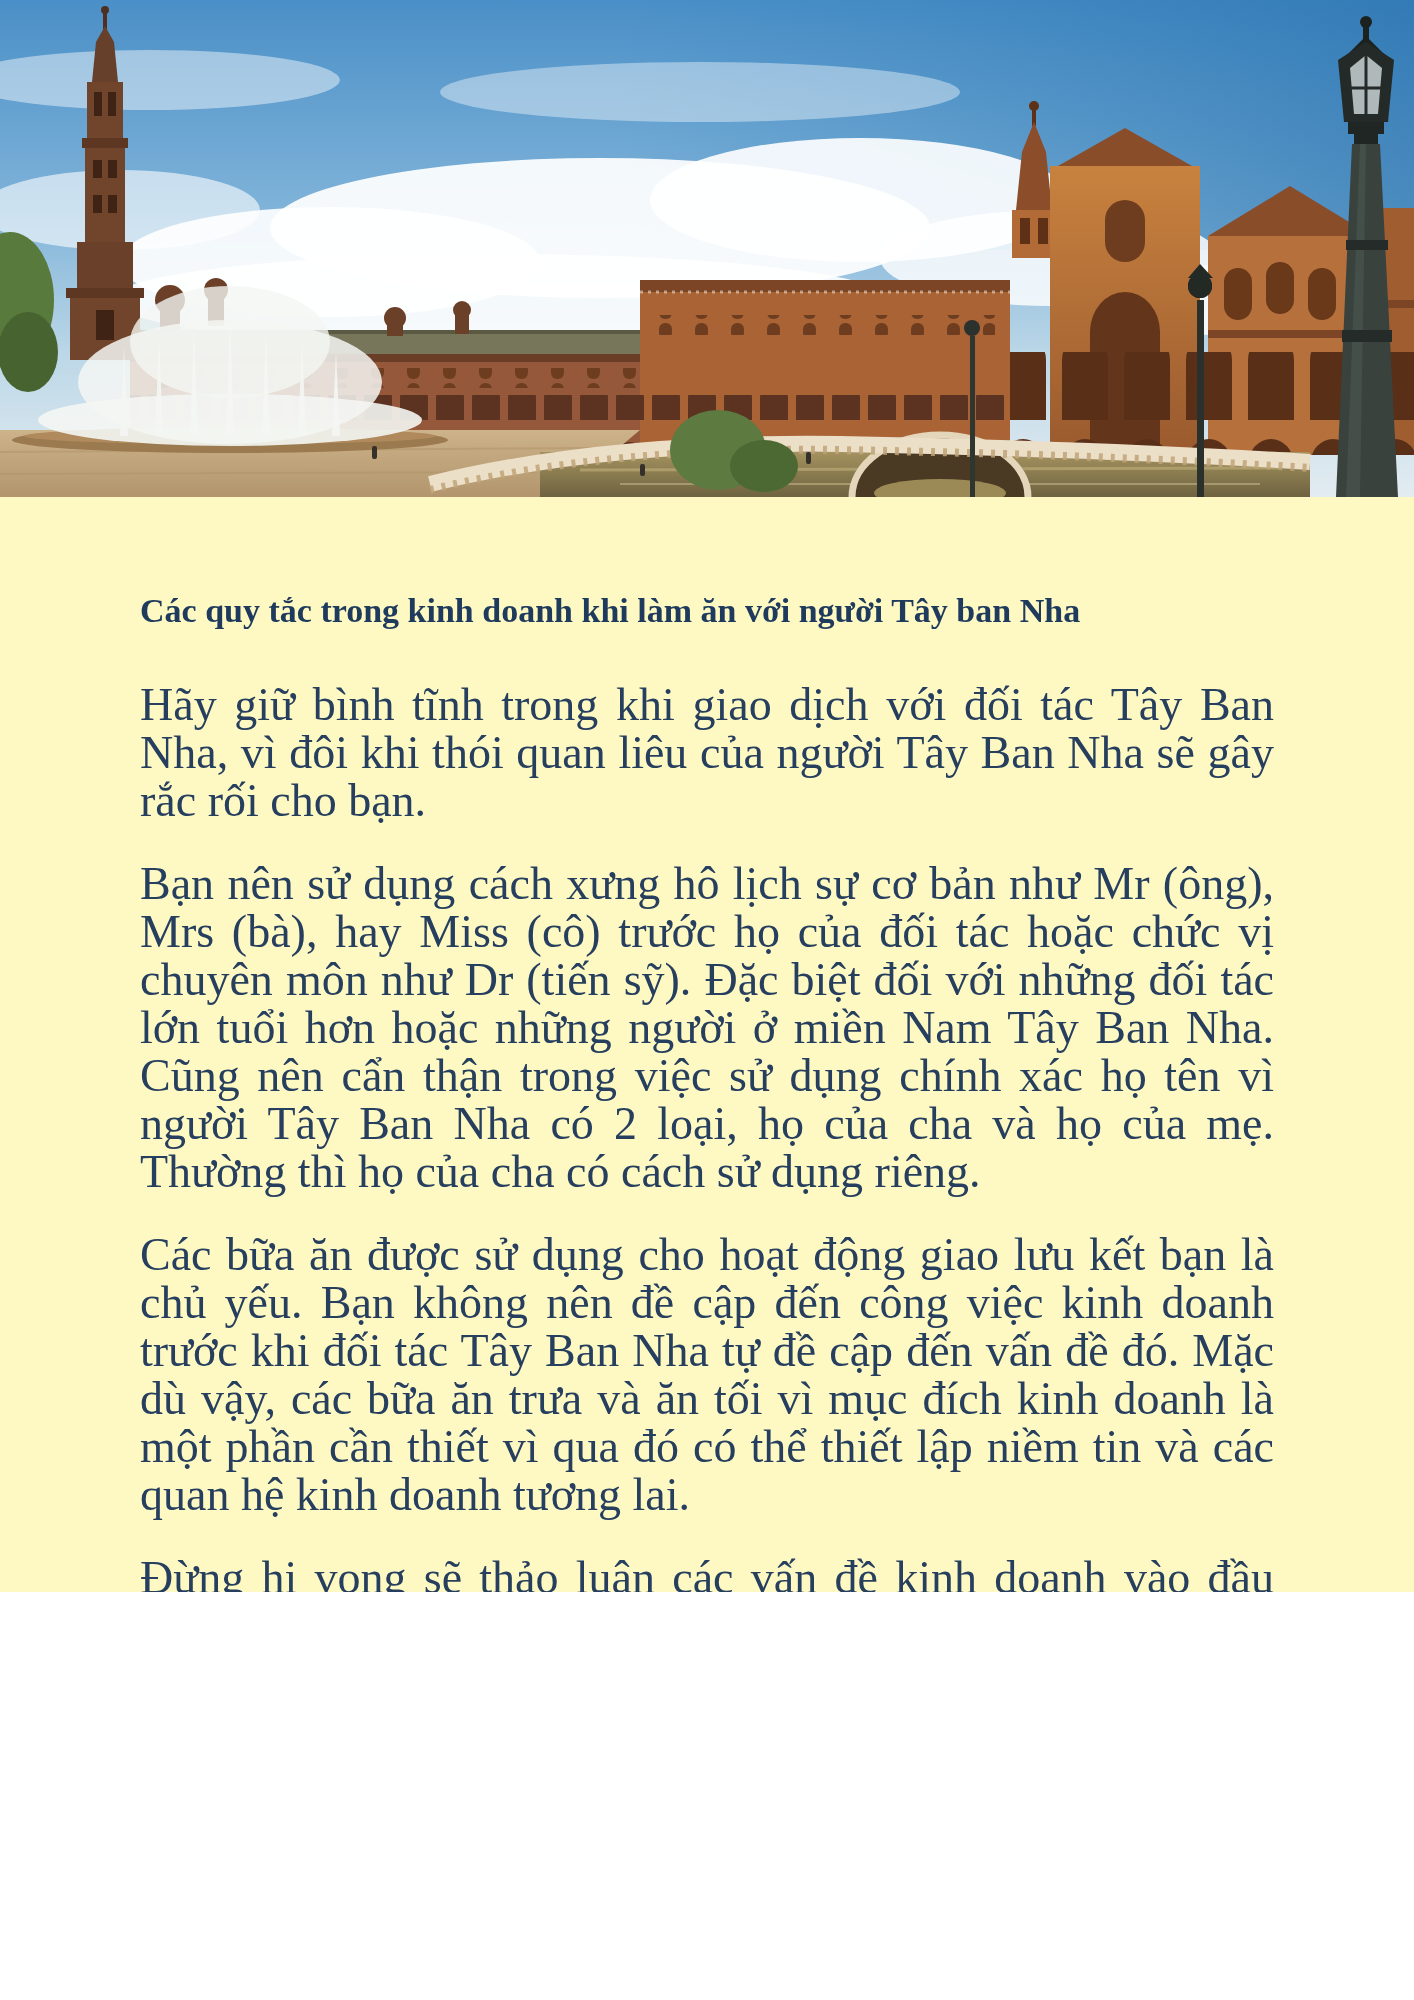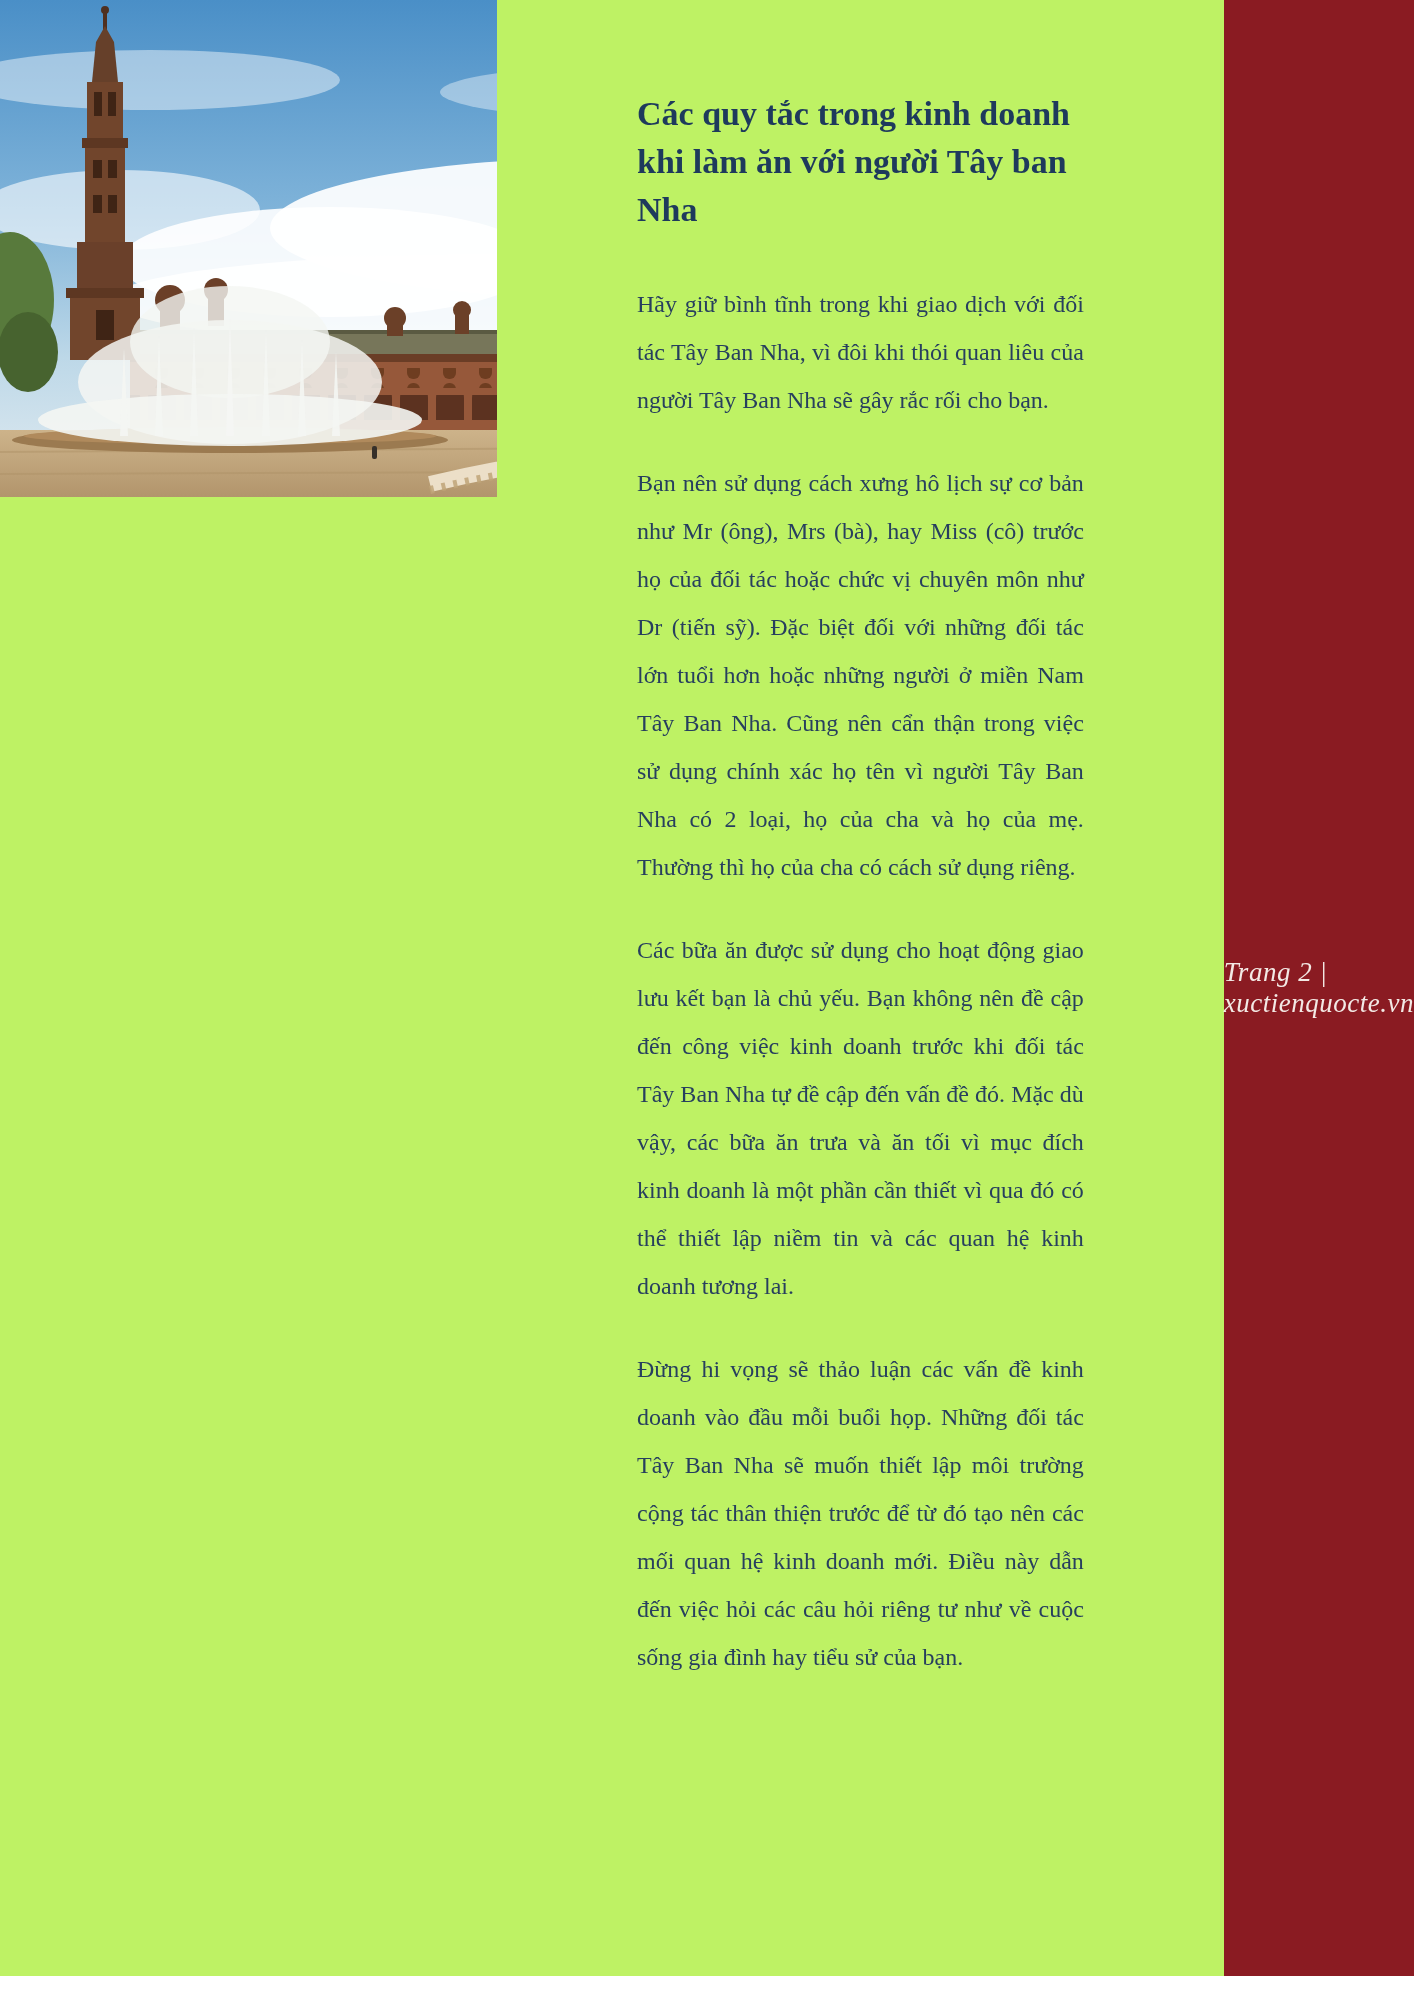--- a/index.html
+++ b/index.html
@@ -2,40 +2,40 @@
 <html><head>
 <meta charset="utf-8">
 <style>
   html, body { margin: 0; padding: 0; }
   body {
     width: 1414px; height: 2000px;
     background: #ffffff;
     font-family: "Liberation Serif", "DejaVu Serif", serif;
   }
   .page {
-    width: 1414px; height: 1976px;
-    display: flex; flex-direction: row;
-    overflow: hidden; background: #bef264;
+    width: 1414px; height: 1592px;
+    display: flex; flex-direction: column;
+    overflow: hidden; background: #fef9c3;
   }
   .photo { flex: 0 0 497px; width: 1414px; height: 497px; overflow: hidden; }
   .photo svg { display: block; }
   .content {
     flex: 1 1 auto;
     box-sizing: border-box;
     padding: 90px 140px 0 140px;
   }
   .title {
     margin: 0 0 46px 0;
     font-size: 34px; line-height: 48px;
     font-weight: bold;
     color: #1e3a5c;
   }
   .para {
     margin: 0 0 35px 0;
-    font-size: 24px; line-height: 48px;
+    font-size: 46px; line-height: 48px;
     color: #273f5e;
     text-align: justify;
     font-family: Liberation Serif, serif;
   }
   .footer {
     flex: 0 0 78px;
     background: #8a1b22;
     display: flex; align-items: center; justify-content: center;
   }
   .footer-text {

